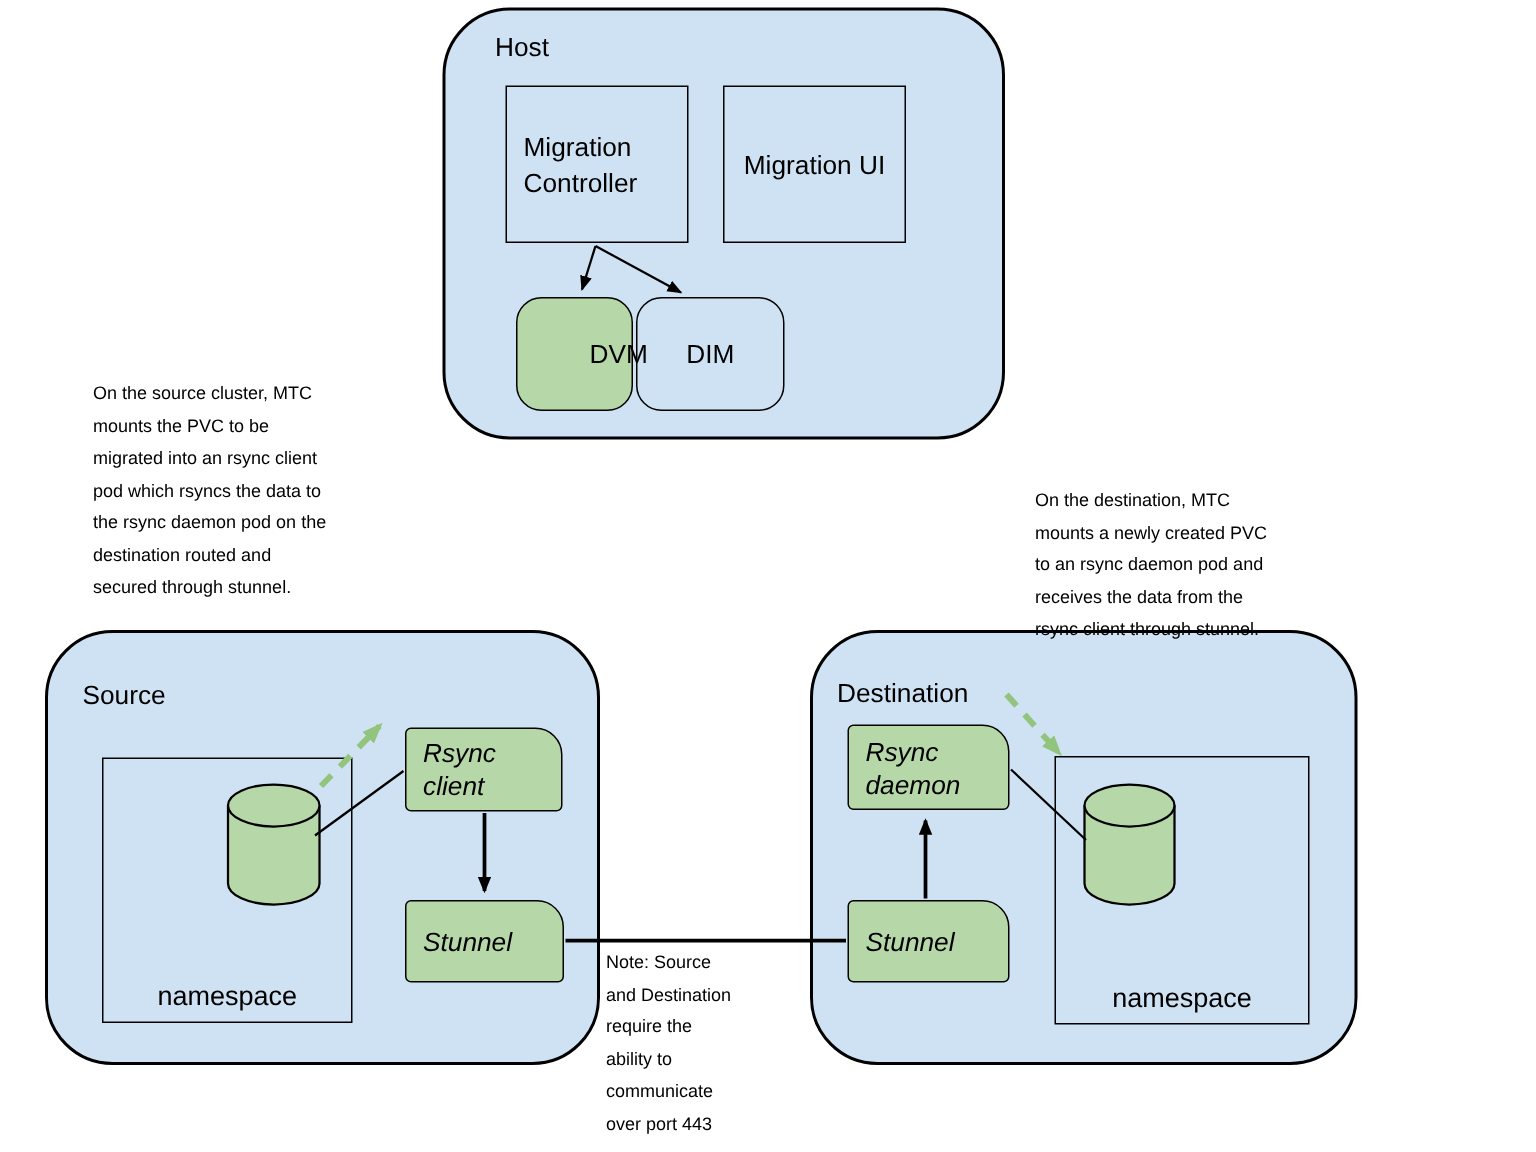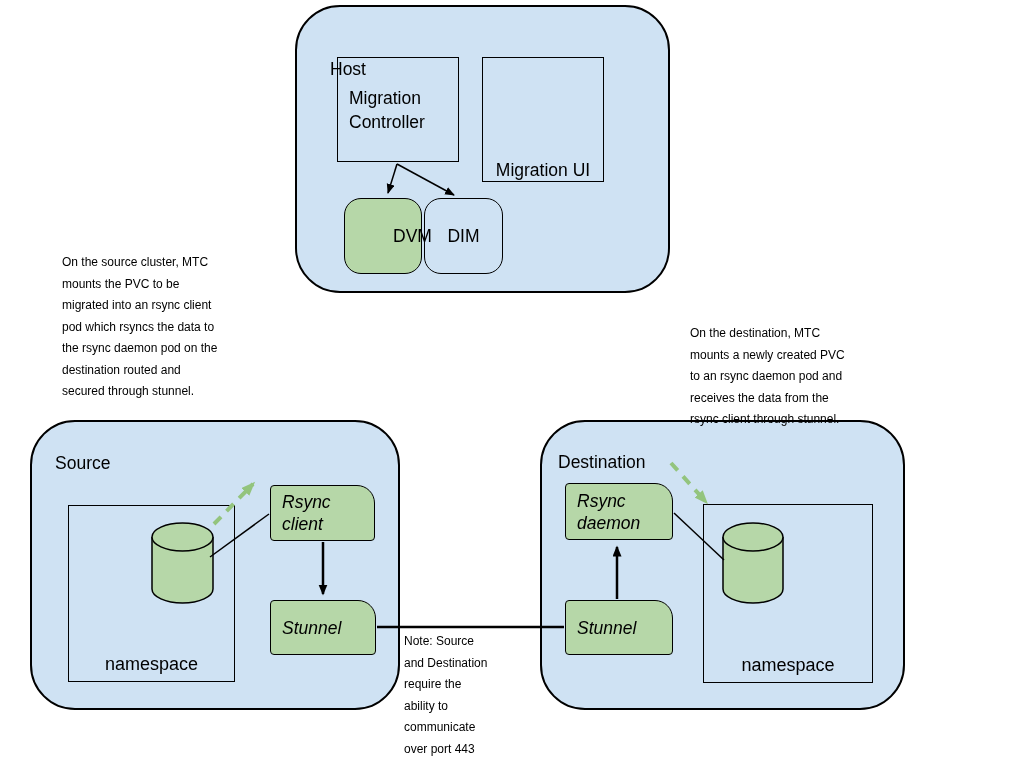--- a/index.html
+++ b/index.html
@@ -71,36 +71,36 @@
   .thin-line  { stroke: #000000; stroke-width: 1.5; fill: none; }
   .thick-line { stroke: #000000; stroke-width: 2.5; fill: none; }
   .dashed-green { stroke: #93c47d; stroke-width: 4; stroke-dasharray: 10 8; fill: none; }
 </style>
 </head>
 <body>
 
 <div id="canvas">
 
   <div class="cluster" style="left:295px; top:5px; width:375px; height:288px;"></div>
-  <div class="cluster-label" style="left:330px; top:20px;margin-top:38px;">Host</div>
+  <div class="cluster-label" style="left:330px; top:20px;">Host</div>
 
   <div class="plainbox" style="left:337px; top:57px; width:122px; height:105px;">
     <span class="box-label mc-lines pad-left">Migration
 Controller</span>
   </div>
 
-  <div class="plainbox center-text" style="left:482px; top:57px; width:122px; height:125px;align-items:flex-end;">
+  <div class="plainbox center-text" style="left:482px; top:57px; width:122px; height:105px;">
     <span class="box-label" style="width:100%;">Migration UI</span>
   </div>
 
   <div class="greenbox rounded center-text" style="left:344px; top:198px; width:78px; height:76px;padding-left:48px;">
     <span class="box-label" style="width:100%;">DVM</span>
   </div>
 
-  <div class="plainbox rounded center-text" style="left:424px; top:198px; width:79px; height:76px;">
+  <div class="plainbox rounded center-text" style="left:424px; top:198px; width:99px; height:76px;">
     <span class="box-label" style="width:100%;">DIM</span>
   </div>
 
   <div class="cluster" style="left:30px; top:420px; width:370px; height:290px;"></div>
   <div class="cluster-label" style="left:55px; top:452px;">Source</div>
 
   <div class="plainbox" style="left:68px; top:505px; width:167px; height:177px;">
     <span class="namespace-label">namespace</span>
   </div>
 

